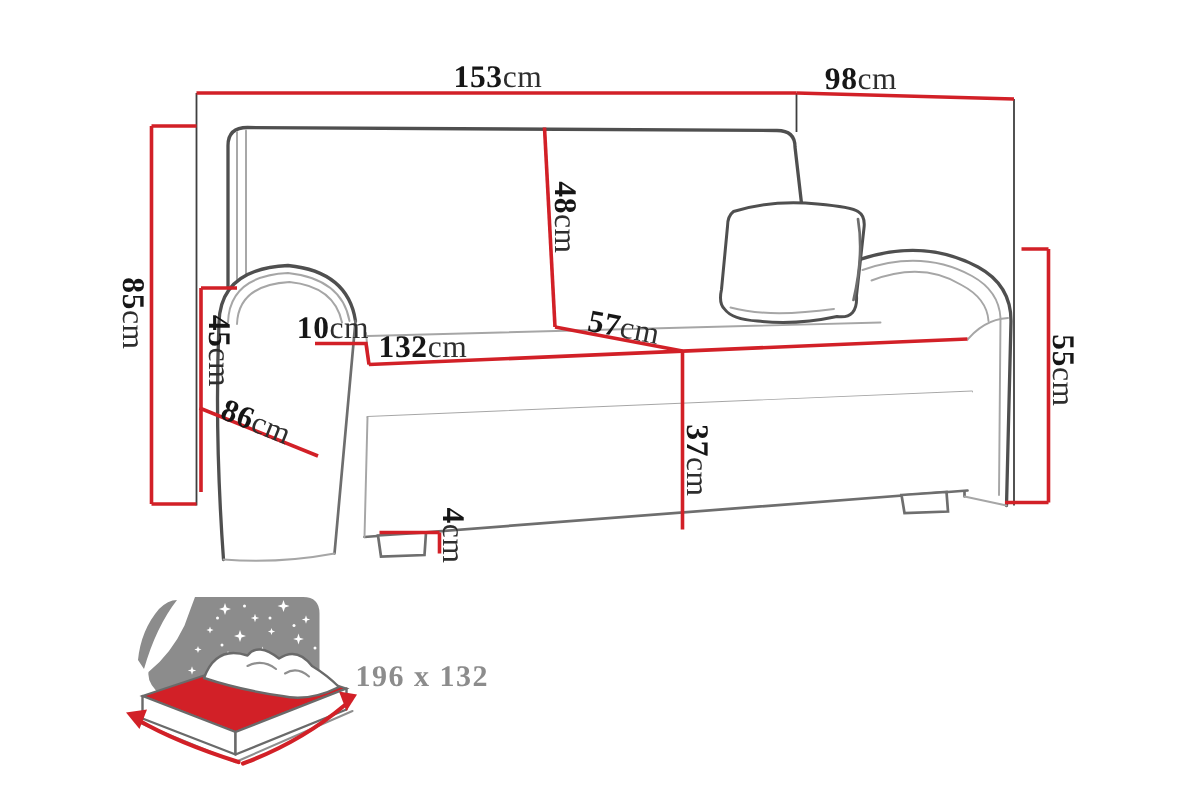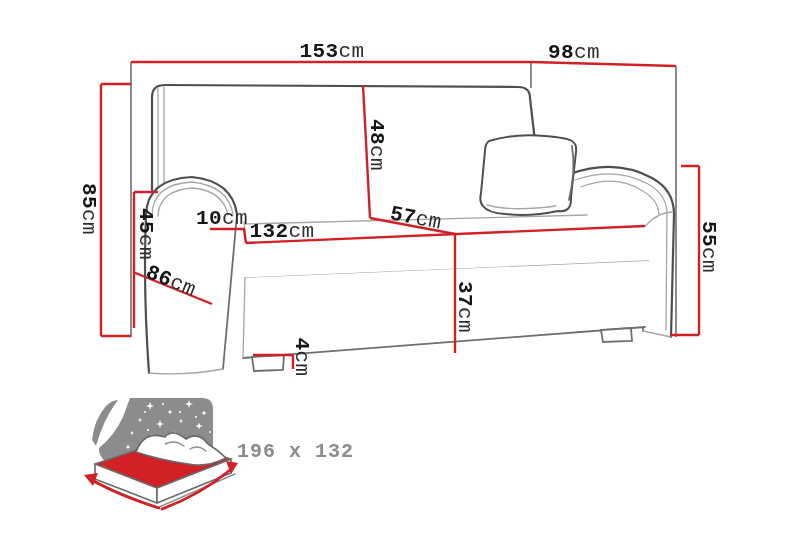--- a/index.html
+++ b/index.html
@@ -1,21 +1,21 @@
 <!DOCTYPE html>
 <html style="--red: #d22027; --outline: #4f4f4f; --seam: #a6a6a6; --ext: #3f3f3f; --text: #161616; --icon-gray: #8c8c8c;"><head>
 <meta charset="utf-8">
 <style>
   :root{
     --red:#d22027; --outline:#4f4f4f; --seam:#a6a6a6; --ext:#3f3f3f;
     --text:#161616; --icon-gray:#8c8c8c;
   }
   html,body{margin:0;padding:0;background:#fff;}
   .stage{position:relative;width:800px;height:533px;background:#fff;overflow:hidden;
-         font-family:Liberation Mono, monospace;}
+         font-family:Liberation Serif, serif;}
   svg{display:block;width:800px;height:533px;}
   
   .fillw{fill:#ffffff;stroke:none;}
   .ol{fill:none;stroke:var(--outline,#4f4f4f);stroke-width:2.2;stroke-linecap:round;stroke-linejoin:round;}
   .ol-med{fill:none;stroke:#6e6e6e;stroke-width:1.8;stroke-linecap:round;}
   .seam{fill:none;stroke:var(--seam,#a6a6a6);stroke-width:1.3;stroke-linecap:round;}
   
   .rl{fill:none;stroke:var(--red,#d22027);stroke-width:2.4;stroke-linecap:butt;}
   .ext{fill:none;stroke:var(--ext,#3f3f3f);stroke-width:1.2;}
   

